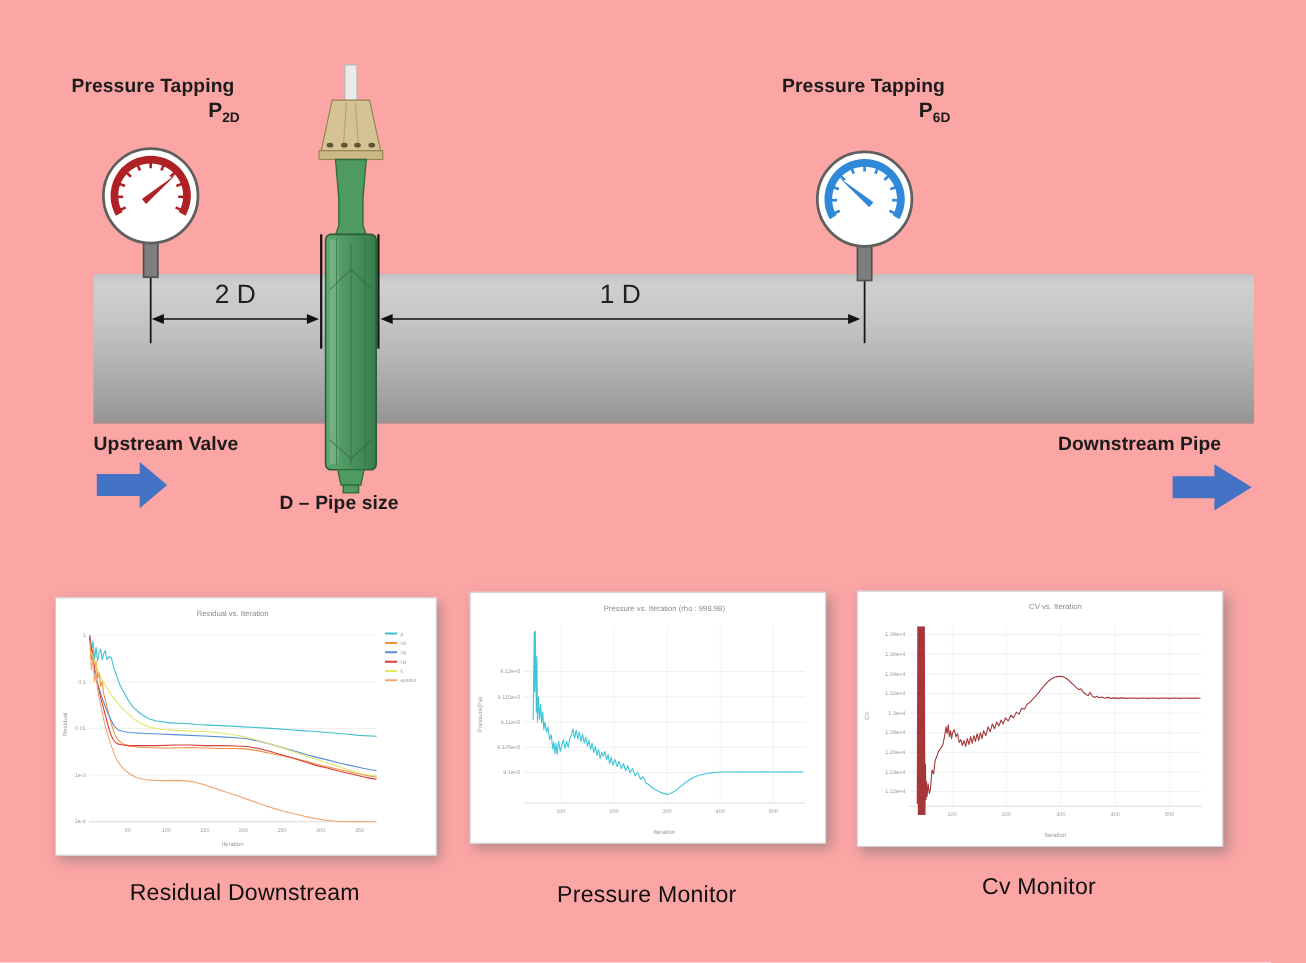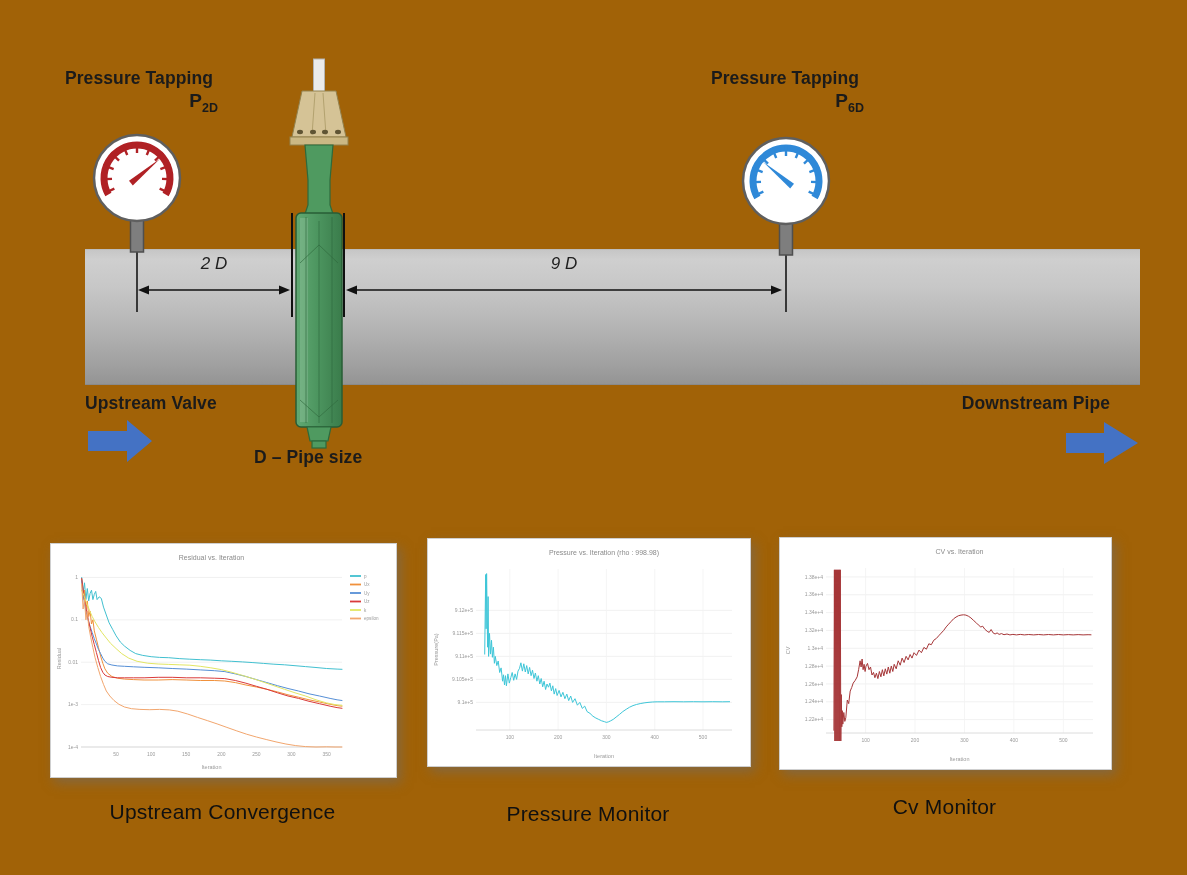--- a/index.html
+++ b/index.html
@@ -1,17 +1,17 @@
 <!DOCTYPE html>
 <html style="--gauge-red: #b02125; --gauge-blue: #2f89d8; --flow-arrow: #4472c4; --valve-green: #4f9a60;"><head>
 <meta charset="utf-8">
 <style>
   html,body{margin:0;padding:0;background:#fff;}
   body{font-family:"Liberation Sans", sans-serif; color:#1b1b1b;}
-  .stage{position:relative;width:1187px;height:875px;background:#a16207;overflow:hidden;}
+  .stage{position:relative;width:1187px;height:875px;background:#fca5a5;overflow:hidden;}
 
   
   .pipe{position:absolute;left:85px;top:249px;width:1055px;height:134px;
     background:linear-gradient(180deg,#c6c6c6 0%,#cfcfcf 7%,#c7c7c7 28%,#b4b4b4 58%,#a0a0a0 86%,#949494 100%);
     border-top:1px solid #bdbdbd;border-bottom:1px solid #8a8a8a;}
 
   
   .ref-line{position:absolute;top:213px;width:2px;height:104px;background:#101010;}
   .ref-line.l{left:291px;} .ref-line.r{left:343px;}
 
@@ -27,21 +27,21 @@
   .gauge.red .needle{fill:var(--gauge-red,#b02125);}
   .gauge.blue .arc,.gauge.blue .tick{stroke:var(--gauge-blue,#2f89d8);}
   .gauge.blue .needle{fill:var(--gauge-blue,#2f89d8);}
   .tick{stroke-width:2.4;}
 
   
   .lbl{position:absolute;font-weight:600;font-size:17.5px;letter-spacing:.1px;color:#1b1b1b;}
   .ptap{width:158px;text-align:center;}
   .psym{position:absolute;width:158px;text-align:right;font-weight:600;font-size:19px;}
   .psym sub{font-size:12.5px;}
-  .dim{position:absolute;width:110px;text-align:center;font-weight:400;font-size:17px;color:#202020;font-style:italic;}
+  .dim{position:absolute;width:110px;text-align:center;font-weight:400;font-size:24px;color:#202020;}
   .caption{position:absolute;text-align:center;font-size:21px;font-weight:500;color:#101010;letter-spacing:.2px;}
 
   
   .card{position:absolute;background:#fff;border:1px solid #cfcfcf;
         box-shadow:4px 5px 11px rgba(110,110,110,.55);}
   .chart-host{width:100%;height:100%;}
 
   .overlay{position:absolute;left:0;top:0;pointer-events:none;}
   .dimline{stroke:#111;stroke-width:1.3;}
   .dimhead{fill:#111;}
@@ -148,21 +148,21 @@
     <polygon class="needle" points="22,25.7 49.2,52.4 53,47.8"></polygon>
   </svg>
 
   <div class="lbl ptap" style="left:60px;top:68px;">Pressure Tapping</div>
   <div class="psym" style="left:60px;top:90px;"><span>P</span><sub>2D</sub></div>
 
   <div class="lbl ptap" style="left:706px;top:68px;">Pressure Tapping</div>
   <div class="psym" style="left:706px;top:90px;"><span>P</span><sub>6D</sub></div>
 
   <div class="dim" style="left:159px;top:254px;">2 D</div>
-  <div class="dim" style="left:509px;top:254px;">9 D</div>
+  <div class="dim" style="left:509px;top:254px;">1 D</div>
 
   <div class="lbl" style="left:85px;top:393px;">Upstream Valve</div>
   <div class="lbl" style="left:936px;top:393px;width:200px;text-align:center;">Downstream Pipe</div>
   <div class="lbl" style="left:254px;top:447px;">D – Pipe size</div>
 
   <div class="card" style="left:50px;top:543px;width:345px;height:233px;">
     <div class="chart-host">
         <svg width="343" height="231" viewBox="0 0 343 231">
           <text x="160.5" y="16" text-anchor="middle" font-size="7" fill="#8a8a8a">Residual vs. Iteration</text>
           <line x1="30" x2="291" y1="33.46347503428444" y2="33.46347503428444" stroke="#ededed" stroke-width="0.8"></line>
@@ -279,16 +279,16 @@
           <text x="179.5" y="223" text-anchor="middle" font-size="5.5" fill="#9a9a9a">Iteration</text>
           <text x="10" y="112.5" text-anchor="middle" font-size="5.5" fill="#9a9a9a" transform="rotate(-90 10 112.5)">CV</text>
           <clipPath id="clip2">
             <rect x="45" y="28" width="269" height="175"></rect>
           </clipPath>
           <polyline points="53.9,192.3 54.4,31.8 54.9,208.4 55.4,31.8 55.9,208.4 56.4,31.8 56.9,208.4 57.4,31.8 57.9,208.4 58.4,31.8 58.9,208.4 59.4,31.8 59.8,208.4 60.3,31.8 60.8,208.4 61.3,156.6 61.8,188.8 62.3,172.7 62.8,186.1 63.8,174.5 64.8,183.4 65.8,179.8 67.3,162.0 68.7,165.6 70.2,153.1 71.7,149.5 73.2,145.1 75.2,142.4 77.2,138.8 78.6,131.7 80.1,122.8 81.1,129.0 82.1,121.0 83.1,131.7 84.1,126.3 85.1,133.5 86.0,128.1 87.5,125.4 89.0,131.7 90.5,129.0 92.0,137.0 93.5,134.4 94.9,139.7 96.4,135.2 97.9,140.6 99.4,133.5 100.9,138.8 102.4,131.7 103.8,137.9 105.3,130.8 106.8,136.1 108.3,129.0 109.8,135.2 111.3,128.1 112.8,133.5 114.2,126.3 116.2,130.8 118.2,122.8 120.2,127.2 122.1,120.1 124.1,124.5 126.1,118.3 128.1,121.9 130.1,116.5 132.0,120.1 134.0,114.7 136.5,117.4 139.0,112.1 141.4,114.7 143.9,109.4 146.4,111.2 148.8,105.8 151.3,106.7 153.8,102.2 156.3,100.5 158.7,97.8 161.2,95.1 163.7,92.4 166.2,88.9 168.6,86.2 171.1,83.5 173.6,80.8 176.0,79.1 178.5,77.7 181.0,77.1 183.5,76.8 185.9,77.1 188.4,78.2 190.9,79.9 193.3,82.2 195.8,84.4 198.3,86.9 200.8,89.0 202.7,88.2 204.7,91.1 207.2,93.3 209.2,94.4 211.1,91.5 213.1,94.9 215.1,96.0 217.1,94.9 219.1,96.4 221.5,95.6 224.0,96.7 227.0,96.0 229.9,96.9 232.9,96.4 236.4,96.9 240.3,96.4 244.3,96.9 248.7,96.5 253.7,96.9 258.6,96.5 263.6,96.9 268.5,96.5 273.4,96.9 278.4,96.5 283.3,96.9 288.3,96.6 293.2,96.9 298.2,96.6 303.1,96.9 308.1,96.7 311.0,96.8" fill="none" stroke="#a63638" stroke-width="1" stroke-linejoin="round" stroke-linecap="round" clip-path="url(#clip2)"></polyline>
         </svg>
       </div>
   </div>
 
-  <div class="caption" style="left:50px;top:800px;width:345px;">Upstream Convergence</div>
+  <div class="caption" style="left:50px;top:800px;width:345px;">Residual Downstream</div>
   <div class="caption" style="left:779px;top:795px;width:331px;">Cv Monitor</div>
   <div class="caption" style="left:427px;top:802px;width:322px;">Pressure Monitor</div>
 </div>
 
 </body></html>

